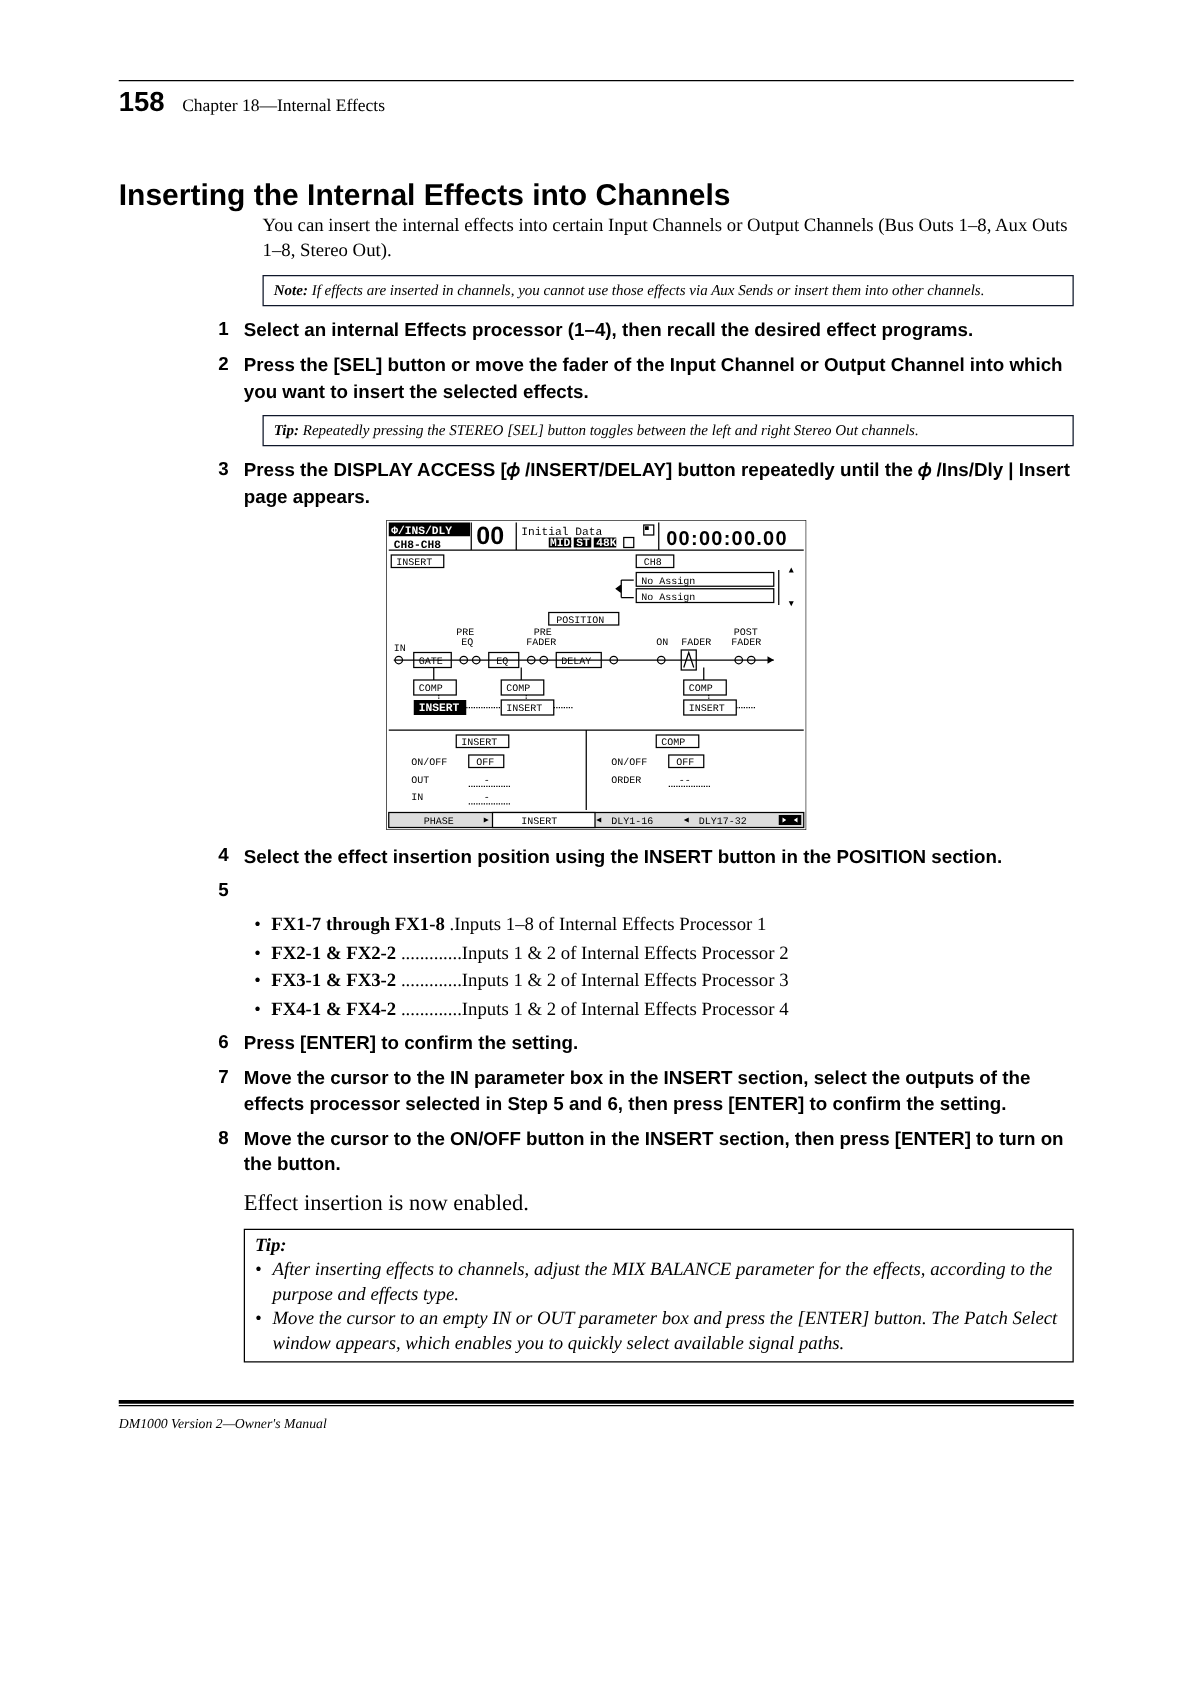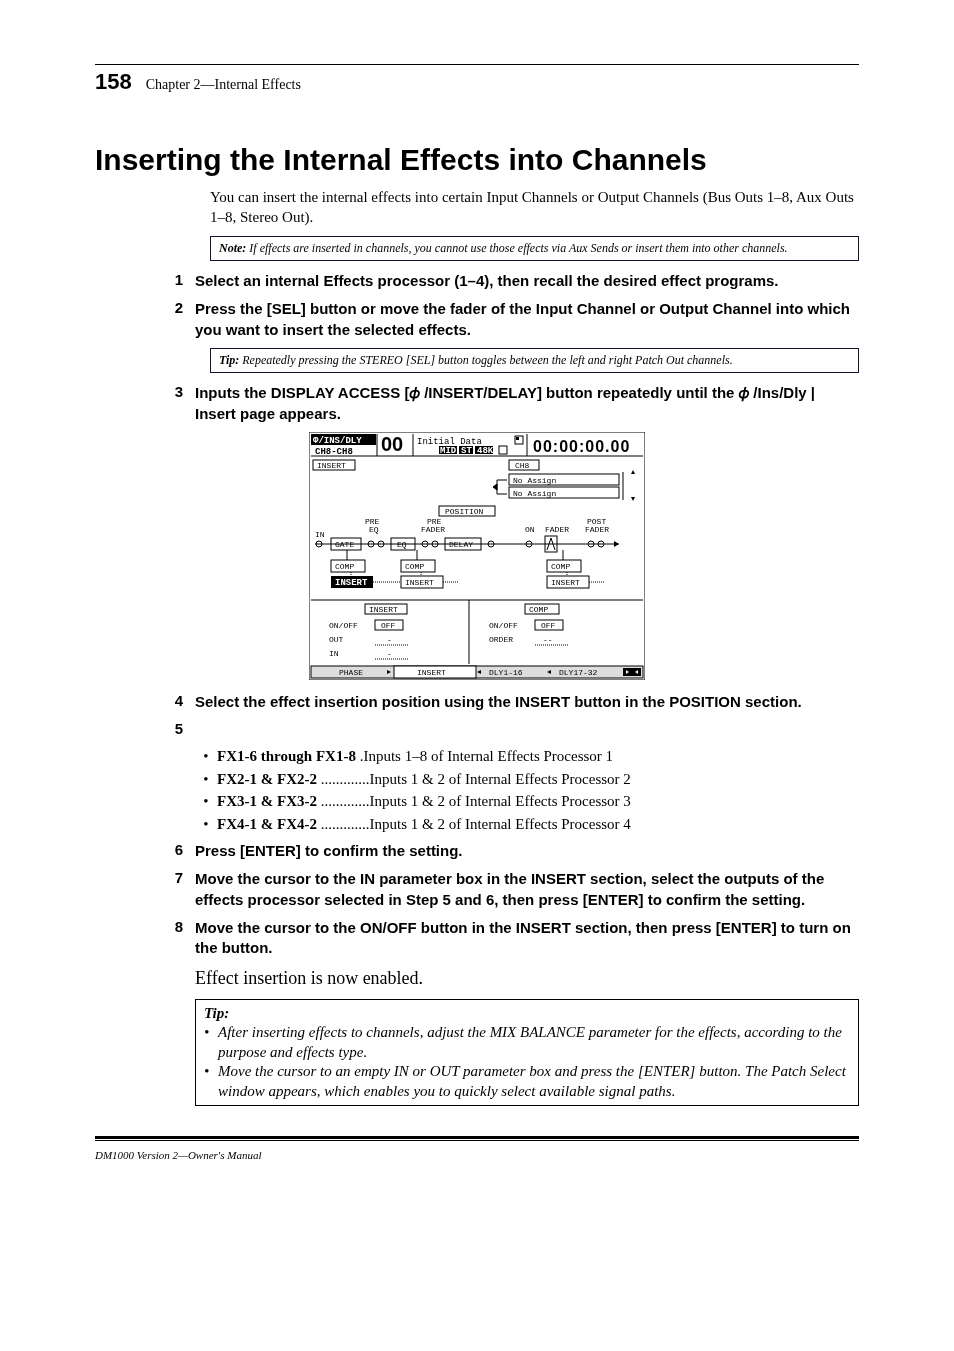--- a/index.html
+++ b/index.html
@@ -23,22 +23,22 @@
     font-size: 22px;
     margin-right: 14px;
   }
   .chapter-title {
     font-size: 14px;
     font-family: 'Times New Roman', serif;
   }
   .main-heading {
     font-family: Arial, Helvetica, sans-serif;
     font-weight: bold;
-    font-size: 30px;
-    margin-bottom: 10px;
+    font-size: 24px;
+    margin-bottom: 0;
   }
   .body-indent { margin-left: 115px; }
   .body-text {
     font-size: 15px;
     line-height: 1.35;
     margin-bottom: 8px;
   }
   .box {
     border: 1px solid #0f172a;
     padding: 4px 8px;
@@ -111,21 +111,21 @@
   .box-sm { fill:none; stroke:#000; stroke-width:1; }
   .inv { fill:#000; }
   .inv-text { fill:#fff; font-family:'Courier New',monospace; font-size:9px; font-weight:bold;}
 </style>
 </head>
 <body>
 
 <div class="top-line"></div>
 <div class="header-row">
   <div class="page-no">158</div>
-  <div class="chapter-title">Chapter 2—Internal Effects</div>
+  <div class="chapter-title">Chapter 18—Internal Effects</div>
 </div>
 
 <h1 class="main-heading">Inserting the Internal Effects into Channels</h1>
 
 <p class="body-text body-indent">You can insert the internal effects into certain Input Channels or Output Channels (Bus Outs 1–8, Aux Outs 1–8, Stereo Out).</p>
 
 <div class="box body-indent">
   <span class="label">Note:</span><span> If effects are inserted in channels, you cannot use those effects via Aux Sends or insert them into other channels.</span>
 </div>
 
@@ -133,27 +133,27 @@
   <div class="step-num">1</div>
   <div class="step-text">Select an internal Effects processor (1–4), then recall the desired effect programs.</div>
 </div>
 
 <div class="step step-block">
   <div class="step-num">2</div>
   <div class="step-text">Press the [SEL] button or move the fader of the Input Channel or Output Channel into which you want to insert the selected effects.</div>
 </div>
 
 <div class="box body-indent">
-  <span class="label">Tip:</span><span> Repeatedly pressing the STEREO [SEL] button toggles between the left and right Patch Out channels.</span>
+  <span class="label">Tip:</span><span> Repeatedly pressing the STEREO [SEL] button toggles between the left and right Stereo Out channels.</span>
 </div>
 
 <div class="step step-block">
   <div class="step-num">3</div>
   <div class="step-text">
-    <span>Inputs the DISPLAY ACCESS [</span><span class="phi">𝜙&nbsp;</span><span>/INSERT/DELAY] button repeatedly until the </span><span class="phi">𝜙&nbsp;</span><span>/Ins/Dly | Insert page appears.</span>
+    <span>Press the DISPLAY ACCESS [</span><span class="phi">𝜙&nbsp;</span><span>/INSERT/DELAY] button repeatedly until the </span><span class="phi">𝜙&nbsp;</span><span>/Ins/Dly | Insert page appears.</span>
   </div>
 </div>
 
 <svg class="figure" viewBox="0 0 336 248">
   <rect x="0" y="0" width="336" height="248" fill="#fff" stroke="#000" stroke-width="1"></rect>
 
   <rect x="2" y="2" width="65" height="11" class="inv"></rect>
   <text x="4" y="11" class="inv-text">Φ/INS/DLY</text>
   <text x="6" y="22" class="lcd lcd-bold">CH8-CH8</text>
   <line x1="2" y1="24" x2="334" y2="24" stroke="#000"></line>
@@ -282,21 +282,21 @@
   <div class="step-num">4</div>
   <div class="step-text">Select the effect insertion position using the INSERT button in the POSITION section.</div>
 </div>
 
 <div class="step step-block">
   <div class="step-num">5</div>
 </div>
 
 <div class="bullet-line">
   <span class="dot">•</span>
-    <span><span class="label">FX1-6 through FX1-8</span><span class="dots"> .</span><span>Inputs 1–8 of Internal Effects Processor 1</span></span>
+    <span><span class="label">FX1-7 through FX1-8</span><span class="dots"> .</span><span>Inputs 1–8 of Internal Effects Processor 1</span></span>
 </div>
 <div class="bullet-line">
   <span class="dot">•</span>
     <span><span class="label">FX2-1 &amp; FX2-2</span><span class="dots"> .............</span><span>Inputs 1 &amp; 2 of Internal Effects Processor 2</span></span>
 </div>
 <div class="bullet-line">
   <span class="dot">•</span>
     <span><span class="label">FX3-1 &amp; FX3-2</span><span class="dots"> .............</span><span>Inputs 1 &amp; 2 of Internal Effects Processor 3</span></span>
 </div>
 <div class="bullet-line">

